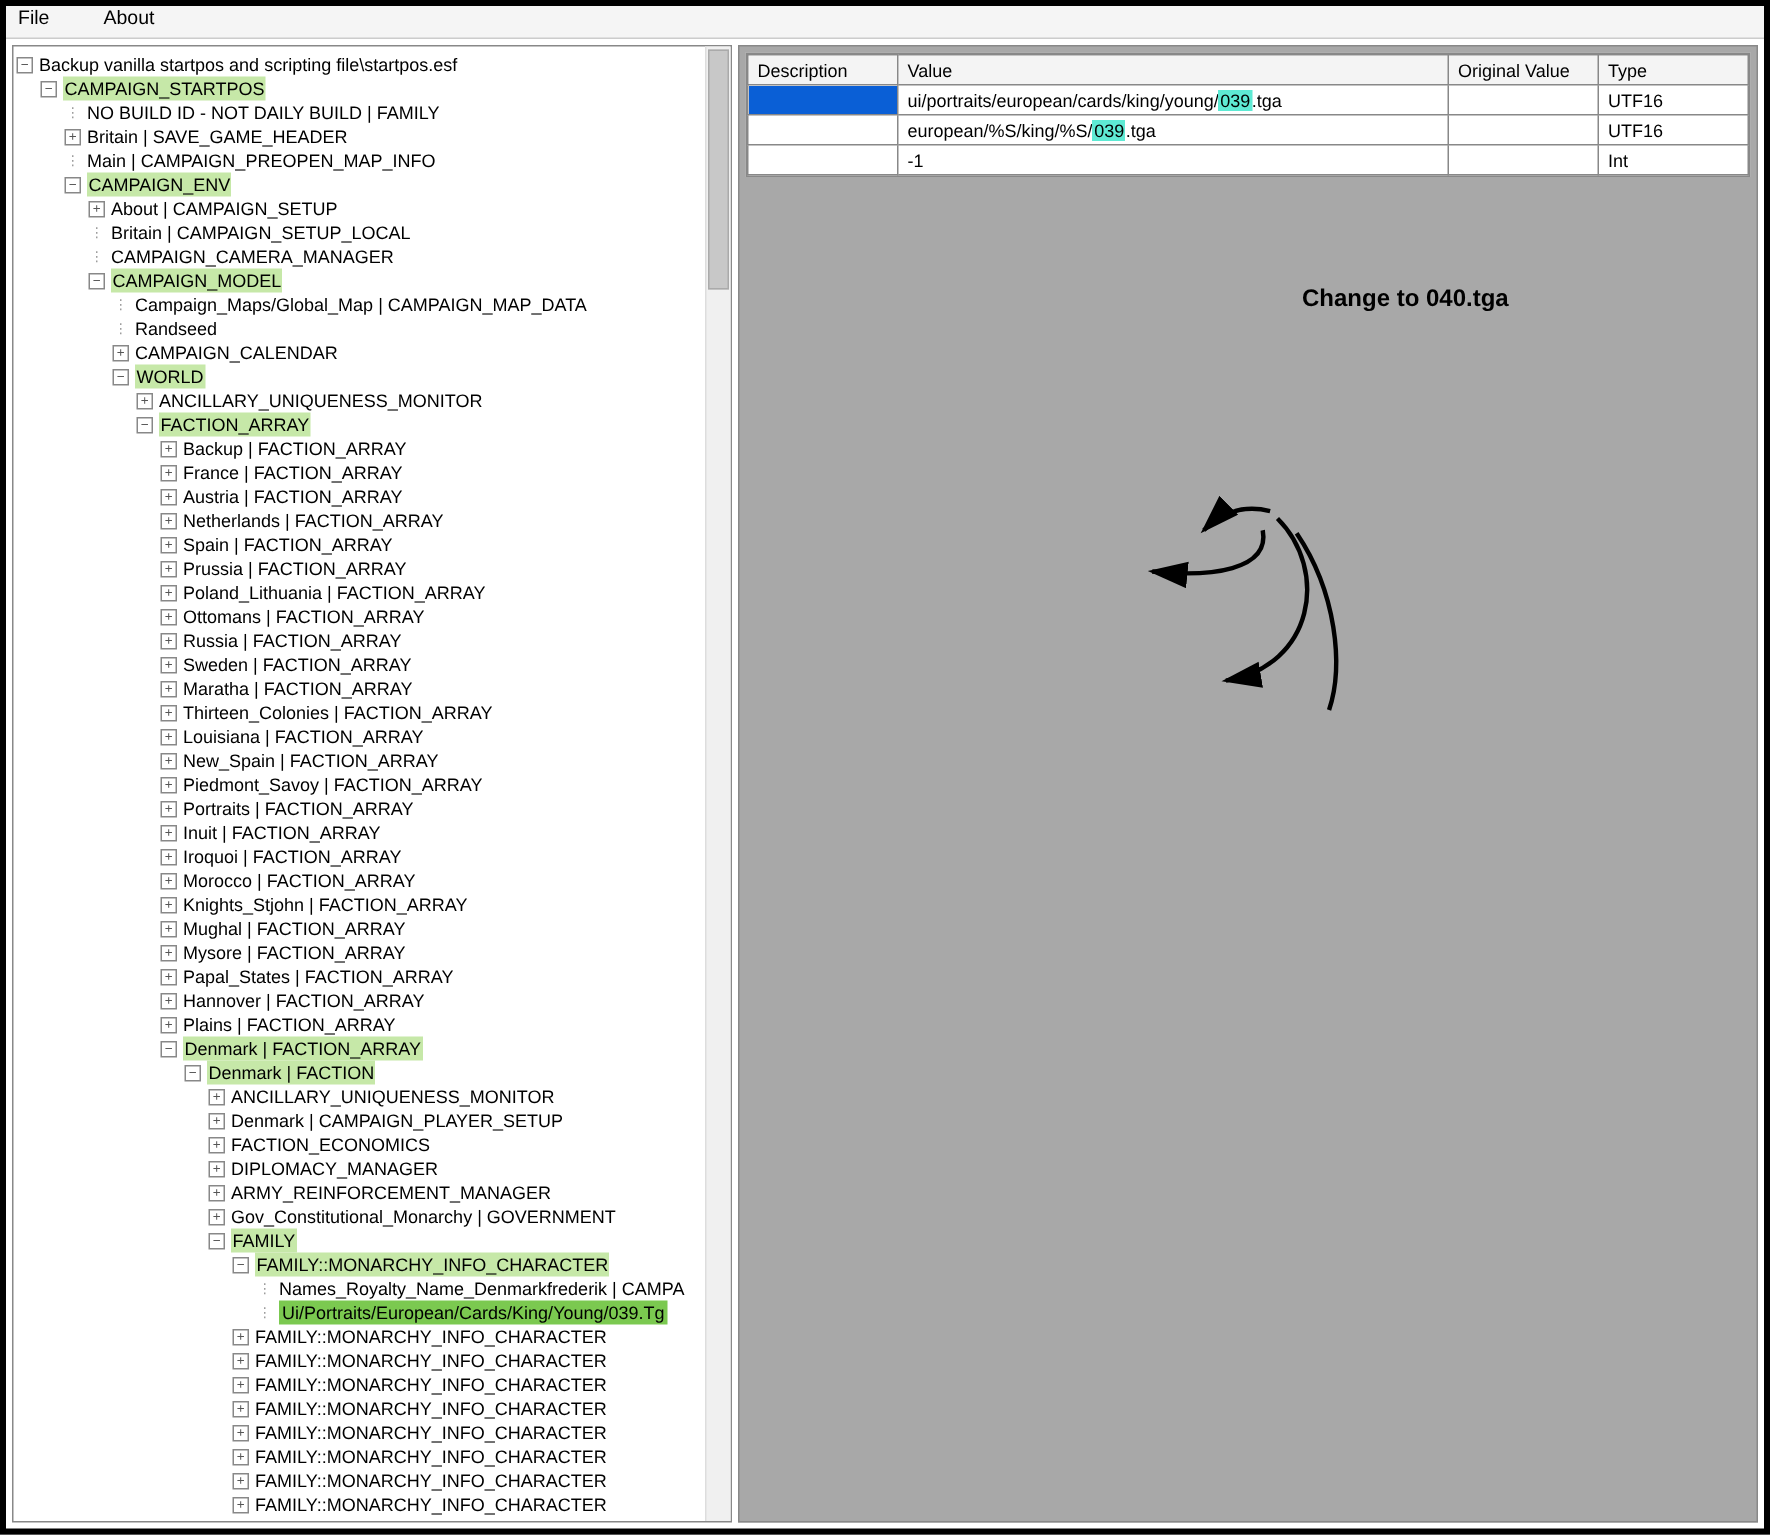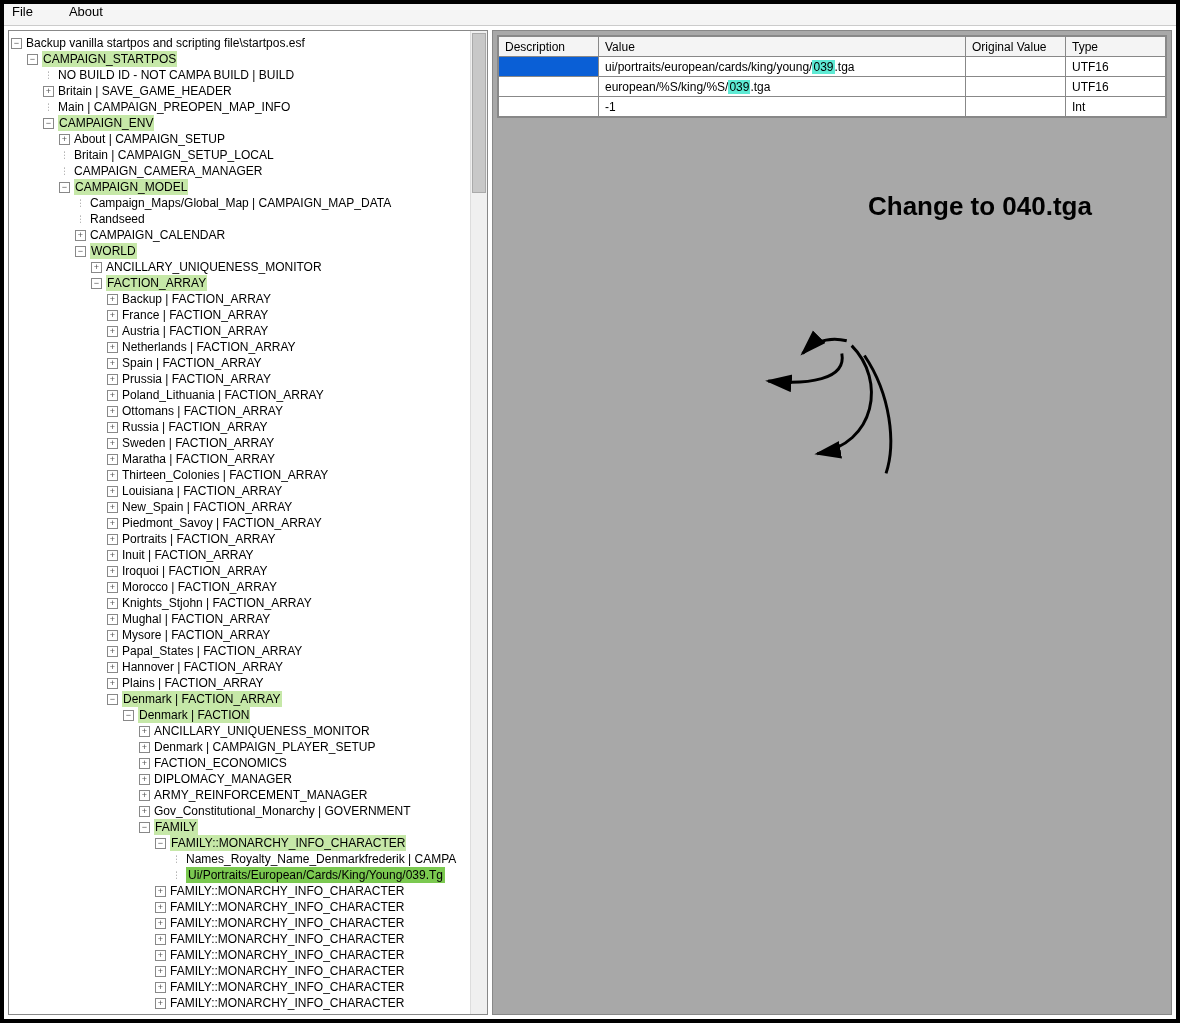--- a/index.html
+++ b/index.html
@@ -24,21 +24,21 @@
   .scroll-thumb { position:absolute; left:1px; right:1px; top:2px; height:160px; background:#c8c8c8; border:1px solid #aaa;}
   
   .propgrid { position:absolute; left:4px; right:4px; top:4px; background:#fff; border:1px solid #888; }
   .propgrid table { width:100%; border-collapse:collapse; table-layout:fixed; }
   .propgrid th, .propgrid td { border:1px solid #888; padding:2px 6px; font-size:12px; text-align:left; height:20px; overflow:hidden; white-space:nowrap;}
   .propgrid th { background:#f4f4f4; font-weight:normal;}
   .row-sel td.desc-cell { background:#0a5fd6; }
   .num-hl { background:#5eead4; padding:0 1px;}
   
   .anno-svg { position:absolute; top:0; left:0; width:100%; height:100%; pointer-events:none; }
-  .anno-text { position:absolute; font-size:26px; font-weight:700; color:#000; }
+  .anno-text { position:absolute; font-size:16px; font-weight:700; color:#000; }
 </style>
 </head>
 <body>
 
 <div class="frame">
   <div class="menubar">
     <span>File</span>
     <span>About</span>
   </div>
 
@@ -55,21 +55,21 @@
             <div class="node">
               <span class="ind" style="width: 16px;"></span>
               <span class="toggle">−</span>
               <span class="hl">CAMPAIGN_STARTPOS</span>
             </div>
             <div class="node">
               <span class="ind" style="width: 32px;"></span>
               <span class="toggle empty">
                 <span class="vdots">⋮</span>
               </span>
-              <span>NO BUILD ID - NOT CAMPA BUILD | BUILD</span>
+              <span>NO BUILD ID - NOT DAILY BUILD | FAMILY</span>
             </div>
             <div class="node">
               <span class="ind" style="width: 32px;"></span>
               <span class="toggle">+</span>
               <span>Britain | SAVE_GAME_HEADER</span>
             </div>
             <div class="node">
               <span class="ind" style="width: 32px;"></span>
               <span class="toggle empty">
                 <span class="vdots">⋮</span>

